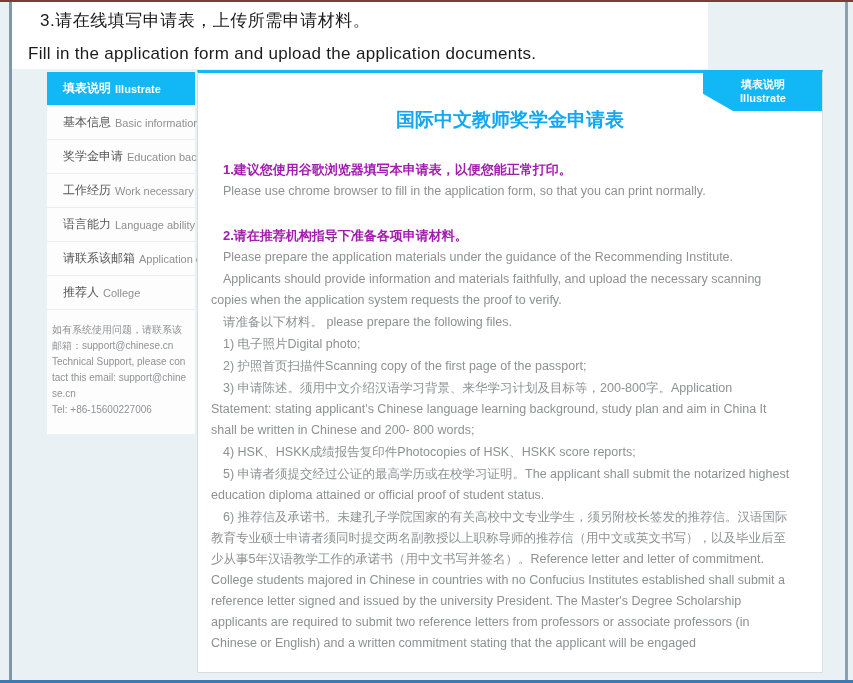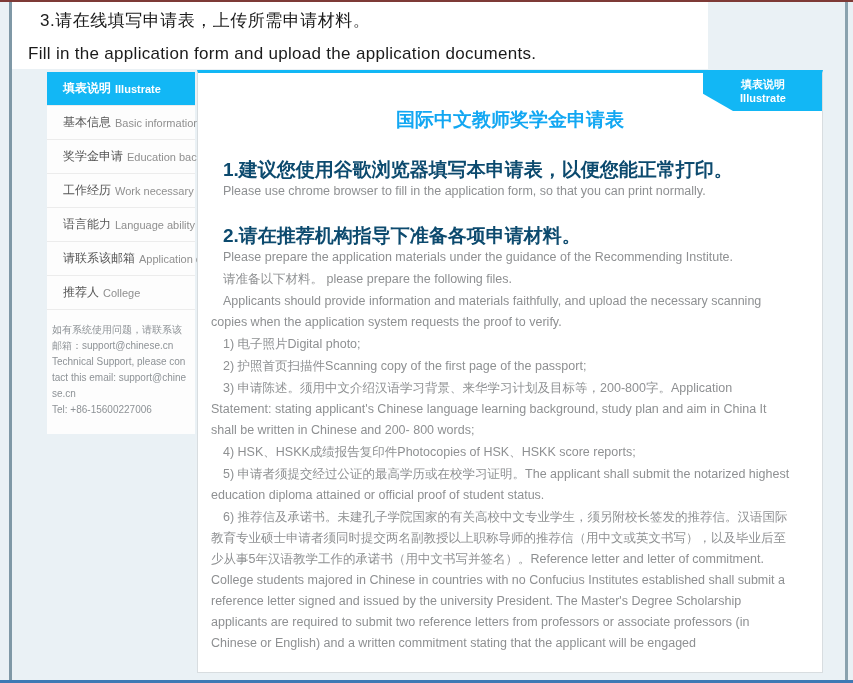--- a/index.html
+++ b/index.html
@@ -32,21 +32,21 @@
   
   .content { position:absolute; left:197px; top:70px; width:626px; height:603px; background:#ffffff;
              border:1px solid #d8dde0; border-top:3px solid #12b7f5; overflow:hidden; }
   .ribbon { position:absolute; top:-3px; right:-1px; width:120px; height:41px; background:#12b7f5;
             clip-path:polygon(0 0, 100% 0, 100% 100%, 25% 100%, 0 58%);
             color:#ffffff; font-size:11px; font-weight:bold; text-align:center; padding-top:7px; line-height:14px; }
   .title-zh { margin:34px 10px 6px; text-align:center; font-size:19px; font-weight:bold; color:#12a7f2; }
   .title-en { text-align:center; font-size:17px; font-weight:bold; color:#12a7f2; line-height:29px; }
   .body-text { margin-top:26px; padding:0 30px 0 13px; font-size:12.5px; color:#8e9092; line-height:21px; }
   .body-text p { margin:0 0 1px; text-indent:12px; }
-  .body-text p.bold { color:#0c4a6e; font-weight:bold; font-size:19px;margin-top:23px; }
+  .body-text p.bold { color:#a21caf; font-weight:bold; font-size:13px;margin-top:23px; }
 </style>
 </head>
 <body>
 
 <div class="canvas">
   <div class="top-line"></div>
   <div class="left-line"></div>
   <div class="right-line"></div>
   <div class="bottom-line"></div>
 
@@ -97,22 +97,22 @@
       <div>Illustrate</div>
     </div>
 
     <div class="title-zh">国际中文教师奖学金申请表</div>
 
     <div class="body-text">
       <p class="bold">1.建议您使用谷歌浏览器填写本申请表，以便您能正常打印。</p>
       <p>Please use chrome browser to fill in the application form, so that you can print normally.</p>
       <p class="bold">2.请在推荐机构指导下准备各项申请材料。</p>
       <p>Please prepare the application materials under the guidance of the Recommending Institute.</p>
+      <p>Applicants should provide information and materials faithfully, and upload the necessary scanning copies when the application system requests the proof to verify.</p>
       <p>请准备以下材料。 please prepare the following files.</p>
-      <p>Applicants should provide information and materials faithfully, and upload the necessary scanning copies when the application system requests the proof to verify.</p>
       <p>1) 电子照片Digital photo;</p>
       <p>2) 护照首页扫描件Scanning copy of the first page of the passport;</p>
       <p>3) 申请陈述。须用中文介绍汉语学习背景、来华学习计划及目标等，200-800字。Application Statement: stating applicant's Chinese language learning background, study plan and aim in China It shall be written in Chinese and 200- 800 words;</p>
       <p>4) HSK、HSKK成绩报告复印件Photocopies of HSK、HSKK score reports;</p>
       <p>5) 申请者须提交经过公证的最高学历或在校学习证明。The applicant shall submit the notarized highest education diploma attained or official proof of student status.</p>
       <p>6) 推荐信及承诺书。未建孔子学院国家的有关高校中文专业学生，须另附校长签发的推荐信。汉语国际教育专业硕士申请者须同时提交两名副教授以上职称导师的推荐信（用中文或英文书写），以及毕业后至少从事5年汉语教学工作的承诺书（用中文书写并签名）。Reference letter and letter of commitment. College students majored in Chinese in countries with no Confucius Institutes established shall submit a reference letter signed and issued by the university President. The Master's Degree Scholarship applicants are required to submit two reference letters from professors or associate professors (in Chinese or English) and a written commitment stating that the applicant will be engaged</p>
     </div>
   </div>
 </div>
 

